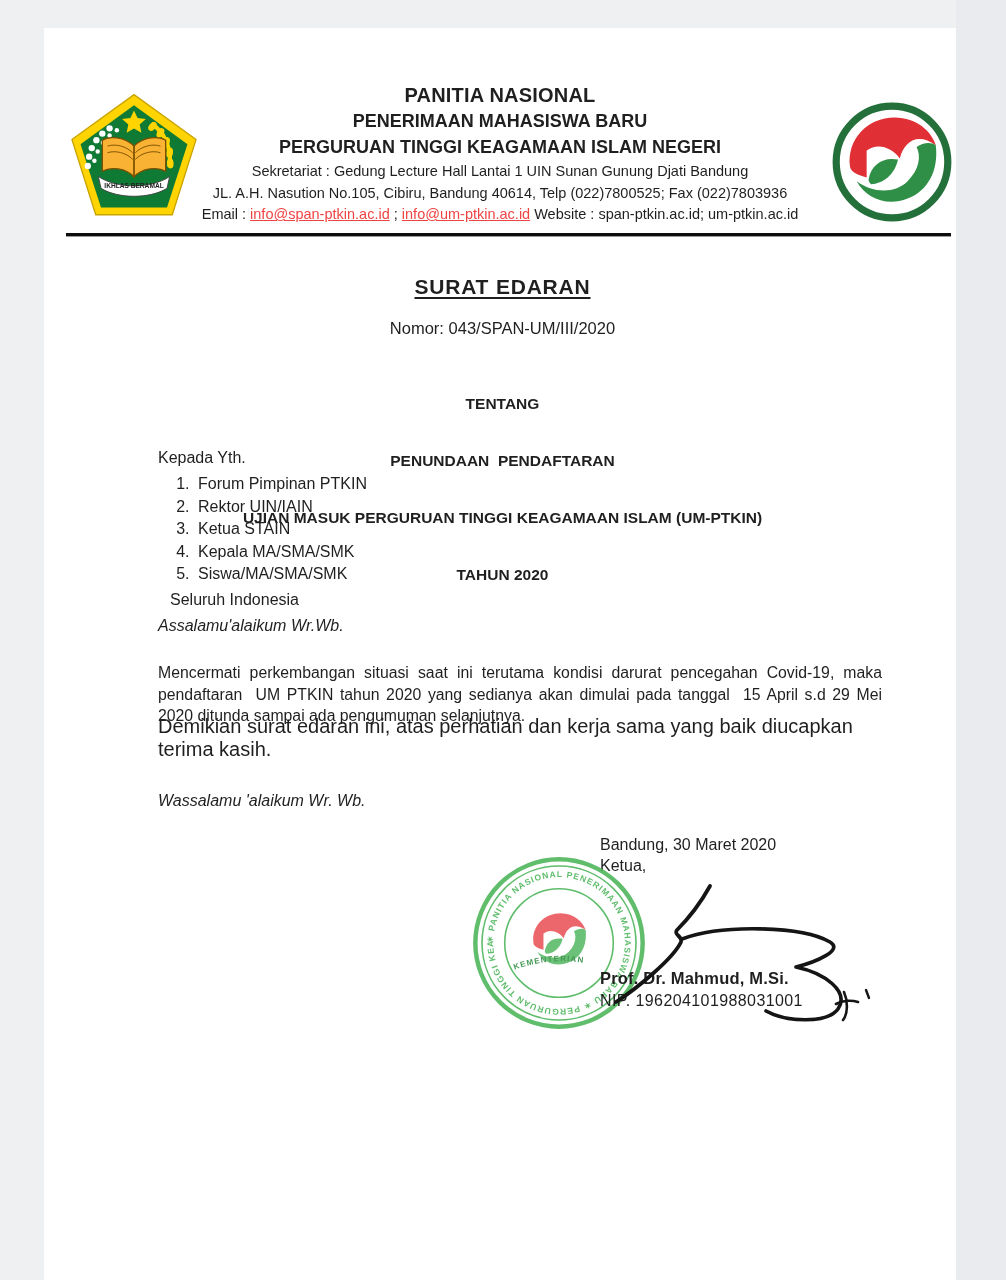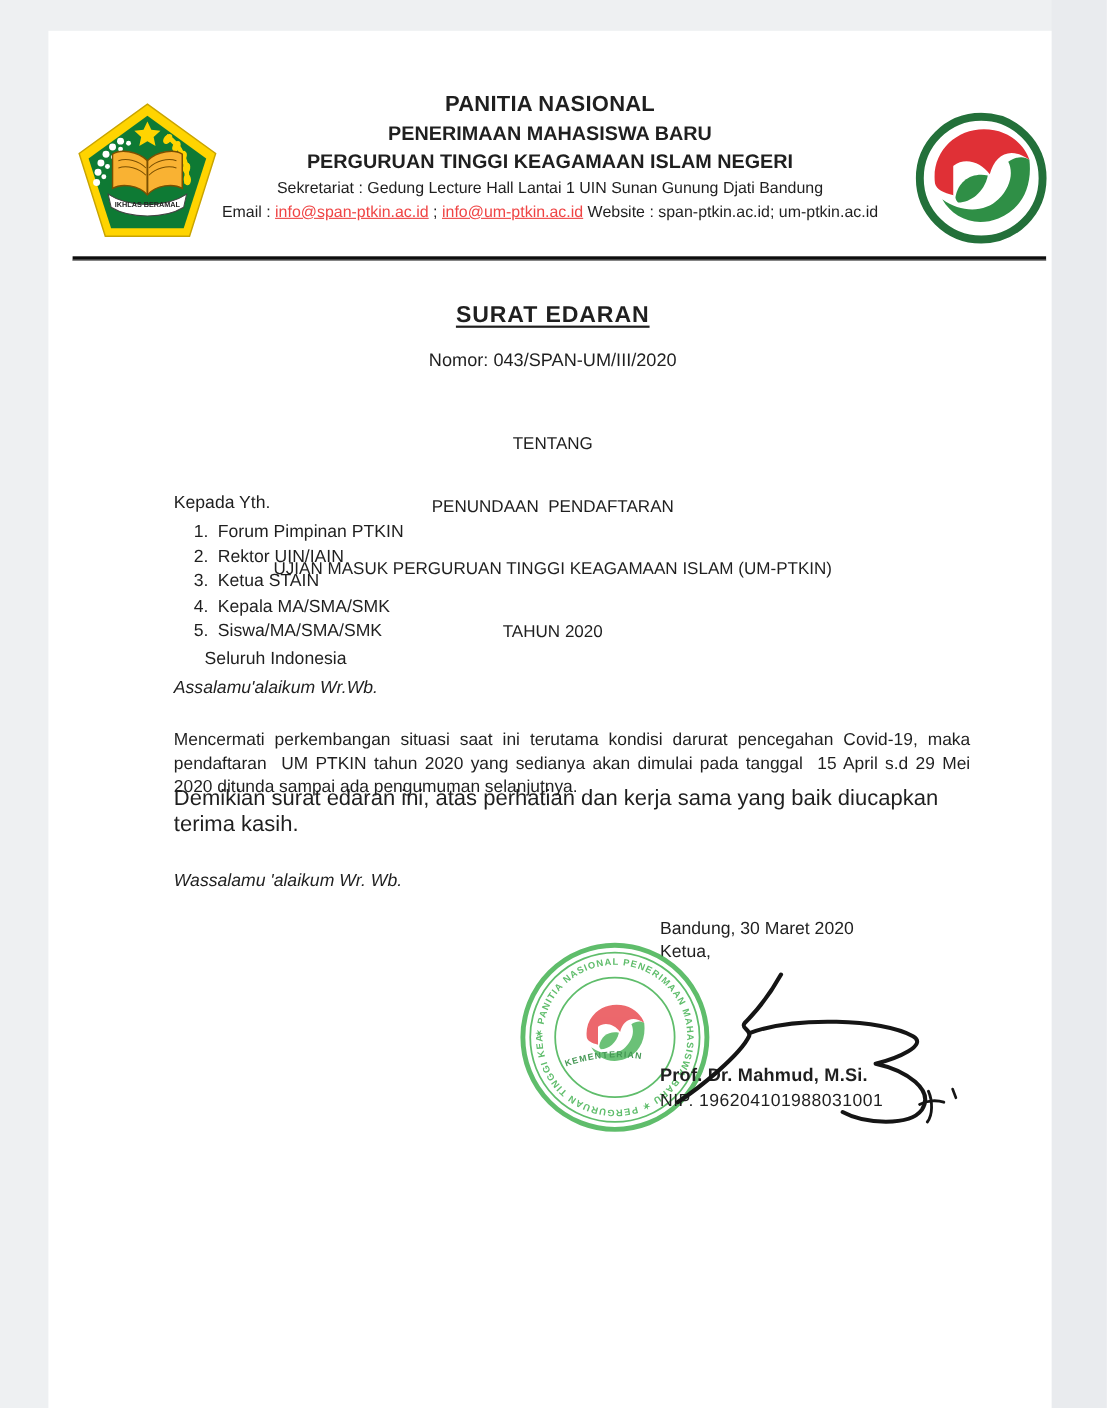--- a/index.html
+++ b/index.html
@@ -21,27 +21,27 @@
   .org3 { font-size:18px; font-weight:bold; line-height:27px; }
   .addr { font-size:14.5px; line-height:21.6px; }
   .lnk  { color:#ef4444; text-decoration:underline; cursor:pointer; }
   .rule { position:absolute; left:22px; right:10px; top:205px; height:3px;
           background:#0d0d0d; border-bottom:1px solid #9a9a9a; }
   
   .title-block { position:absolute; left:0; top:247px; width:100%; text-align:center; }
   .doc-title  { font-size:21px; font-weight:bold; text-decoration:underline;
                 text-underline-offset:3px; letter-spacing:.8px; }
   .doc-number { font-size:16.5px; margin-top:20px; }
-  .subject    { margin-top:18px; font-size:15.5px; font-weight:normal;
+  .subject    { margin-top:18px; font-size:15.5px; font-weight:bold;
                 line-height:19px; white-space:pre-wrap; }
   
   .recipients { position:absolute; left:114px; top:419px; font-size:16px; line-height:22.4px; }
   .recipients ol { margin:4px; padding:0 0 0 32px; }
   .recipients li { padding-left:4px; }
-  .recipients .footer-line { margin-left:28px; }
+  .recipients .footer-line { margin-left:12px; }
   .greet-open  { position:absolute; left:114px; top:589px; font-size:16px; font-style:italic; }
   .para-main   { position:absolute; left:114px; top:634px; width:724px;
                  font-size:15.8px; line-height:21.6px; text-align:justify; white-space:pre-wrap; }
   .para-close  { position:absolute; left:114px; top:687px; width:724px; font-size:20px; }
   .greet-close { position:absolute; left:114px; top:764px; font-size:16px; font-style:italic; }
   
   .sig-date { position:absolute; left:556px; top:806px; font-size:16px; line-height:21px; }
   .stamp    { position:absolute; left:426px; top:826px; width:178px; height:178px; opacity:.88; }
   .sig-name { position:absolute; left:556px; top:941px; font-size:16.5px; font-weight:bold;
               letter-spacing:.2px; }
@@ -92,20 +92,21 @@
         <path d="M23 64 C37 73.5 63 73.5 77 64 L75 73 C62 81 38 81 25 73 Z" fill="#ffffff" stroke="#444" stroke-width=".7"></path>
         <text x="50" y="72.6" text-anchor="middle" font-size="5" font-weight="bold" fill="#222">IKHLAS BERAMAL</text>
       </g>
     </svg>
 
     <div class="letterhead-text">
       <div class="org1">PANITIA NASIONAL</div>
       <div class="org2">PENERIMAAN MAHASISWA BARU</div>
       <div class="org3">PERGURUAN TINGGI KEAGAMAAN ISLAM NEGERI</div>
       <div class="addr">Sekretariat : Gedung Lecture Hall Lantai 1 UIN Sunan Gunung Djati Bandung</div>
+      <div class="addr">JL. A.H. Nasution No.105, Cibiru, Bandung 40614, Telp (022)7800525; Fax (022)7803936</div>
       <div class="addr"><span>Email : </span><a class="lnk">info@span-ptkin.ac.id</a><span> ; </span><a class="lnk">info@um-ptkin.ac.id</a><span> Website : span-ptkin.ac.id;  um-ptkin.ac.id</span></div>
     </div>
 
     <svg class="logo-right" viewBox="0 0 100 100">
       <circle cx="50" cy="50" r="46.5" fill="#ffffff" stroke="#23703a" stroke-width="6"></circle>
       <path d="M15 54 C12 31 30 13 52 13 C71 13 83 25 86.5 36
                C72 25.5 60.5 32 56.5 47 C50 38 38 33.5 29 40.5 L29 63 C21.5 61 16 58.5 15 54 Z" fill="#e03036"></path>
       <path d="M29 40.5 L29 63 L40 53.5 Z" fill="#ffffff"></path>
       <path d="M86.5 36 C89 57 80 74 63 80.5 C45 87.5 28.5 80 20.5 66
                C35 76.5 53 76 63 66 C72.5 56.5 74.5 45.5 70.5 37.5 C76 33.5 82.5 33 86.5 36 Z" fill="#2f8f46"></path>

